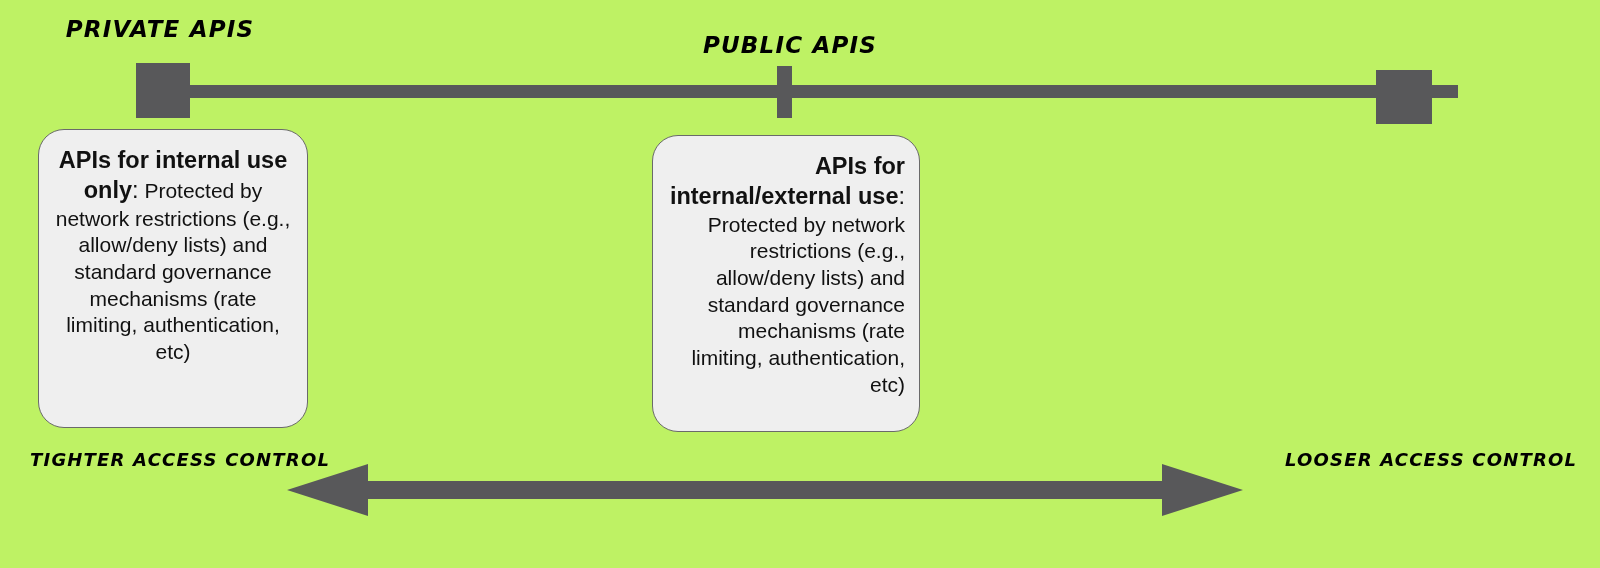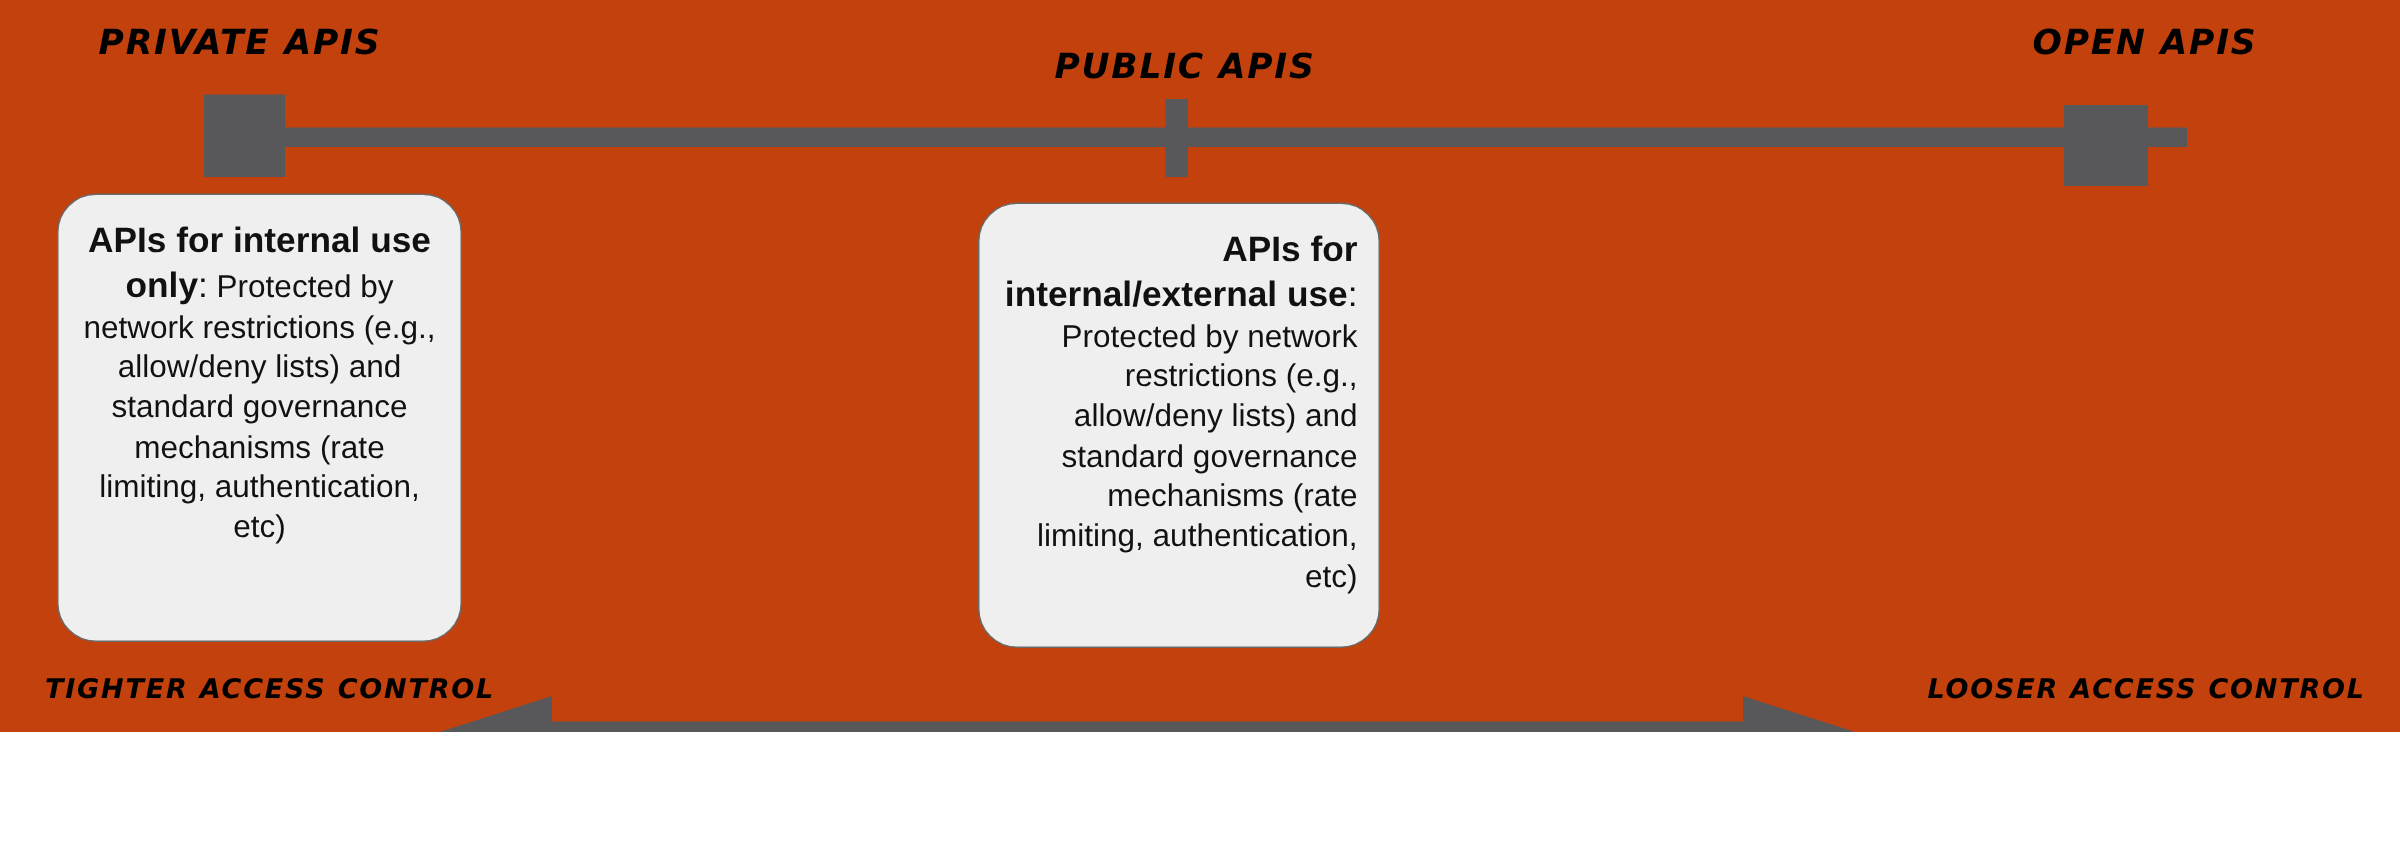--- a/index.html
+++ b/index.html
@@ -9,22 +9,22 @@
     background: #ffffff;
   }
   body {
     font-family: "Liberation Sans", sans-serif;
     -webkit-font-smoothing: antialiased;
   }
 
   #diagram {
     position: relative;
     width: 1600px;
-    height: 488px;
-    background: #c2410c;
+    height: 568px;
+    background: #bef264;
     overflow: hidden;
   }
 
   
   .axis-bar {
     position: absolute;
     background: #58585a;
   }
   .axis-line {
     left: 136px;
@@ -120,21 +120,20 @@
 
 <div id="diagram">
 
   <div class="axis-bar axis-line"></div>
   <div class="axis-bar axis-node-left"></div>
   <div class="axis-bar axis-node-mid"></div>
   <div class="axis-bar axis-node-right"></div>
 
   <div class="hand-label axis-title label-private">Private APIs</div>
   <div class="hand-label axis-title label-public">Public APIs</div>
-  <div class="hand-label axis-title label-open">Open APIs</div>
 
   <div class="desc-box box-private">
     <span class="lead">APIs for internal use only</span><span class="lead-colon">:</span>
     <span class="body">Protected by network restrictions (e.g., allow/deny lists) and standard governance mechanisms (rate limiting, authentication, etc)</span>
   </div>
 
   <div class="desc-box box-public">
     <span class="lead">APIs for internal/external use</span><span class="lead-colon">:</span>
     <span class="body">Protected by network restrictions (e.g., allow/deny lists) and standard governance mechanisms (rate limiting, authentication, etc)</span>
   </div>

